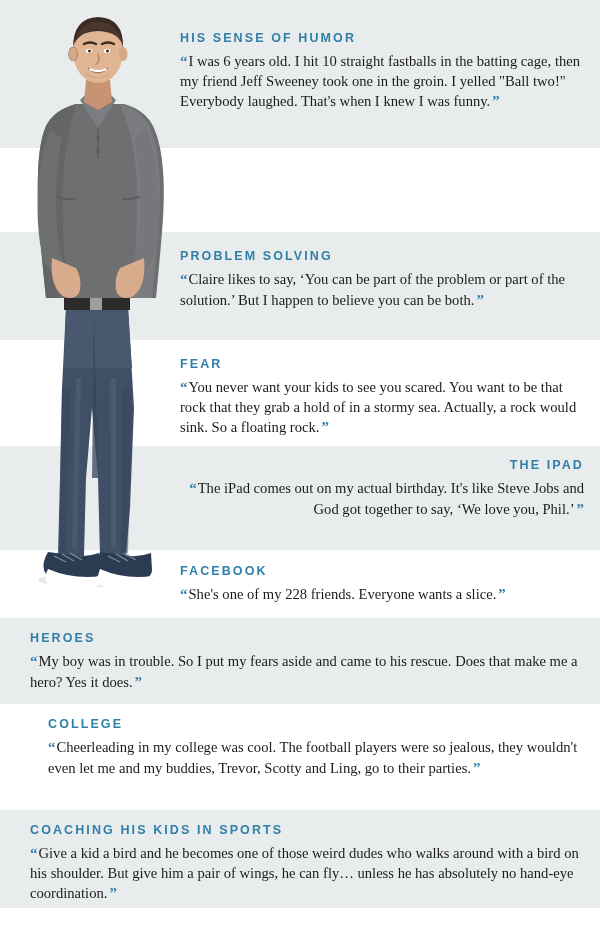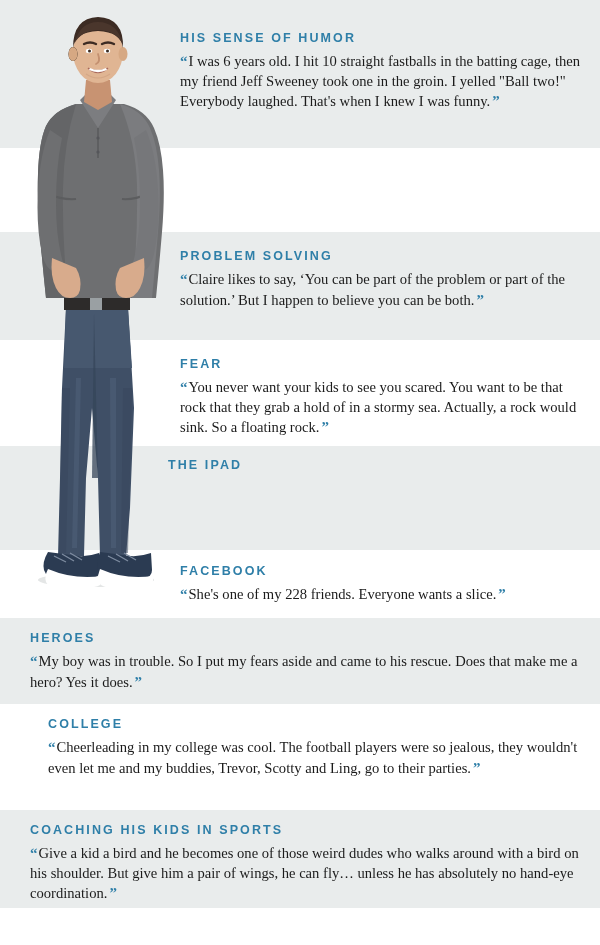--- a/index.html
+++ b/index.html
@@ -173,22 +173,23 @@
   <div class="section" style="left:180px;top:250px;width:404px;">
     <div class="section-title">Problem Solving</div>
     <p class="section-body"><span class="qmark qopen">“</span><span>Claire likes to say, ‘You can be part of the problem or part of the solution.’ But I happen to believe you can be both.</span><span class="qmark qclose">”</span></p>
   </div>
 
   <div class="section" style="left:180px;top:358px;width:404px;">
     <div class="section-title">Fear</div>
     <p class="section-body"><span class="qmark qopen">“</span><span>You never want your kids to see you scared. You want to be that rock that they grab a hold of in a stormy sea. Actually, a rock would sink. So a floating rock.</span><span class="qmark qclose">”</span></p>
   </div>
 
-  <div class="section" style="left:168px;top:459px;width:404px;">
+  <div class="section" style="left:180px;top:459px;width:404px;text-align:right;">
     <div class="section-title">The iPad</div>
+    <p class="section-body"><span class="qmark qopen">“</span><span>The iPad comes out on my actual birthday. It's like Steve Jobs and God got together to say, ‘We love you, Phil.’</span><span class="qmark qclose">”</span></p>
   </div>
 
   <div class="section" style="left:180px;top:565px;width:404px;">
     <div class="section-title">Facebook</div>
     <p class="section-body"><span class="qmark qopen">“</span><span>She's one of my 228 friends. Everyone wants a slice.</span><span class="qmark qclose">”</span></p>
   </div>
 
   <div class="section" style="left:30px;top:632px;width:552px;">
     <div class="section-title">Heroes</div>
     <p class="section-body"><span class="qmark qopen">“</span><span>My boy was in trouble. So I put my fears aside and came to his rescue. Does that make me a hero? Yes it does.</span><span class="qmark qclose">”</span></p>

